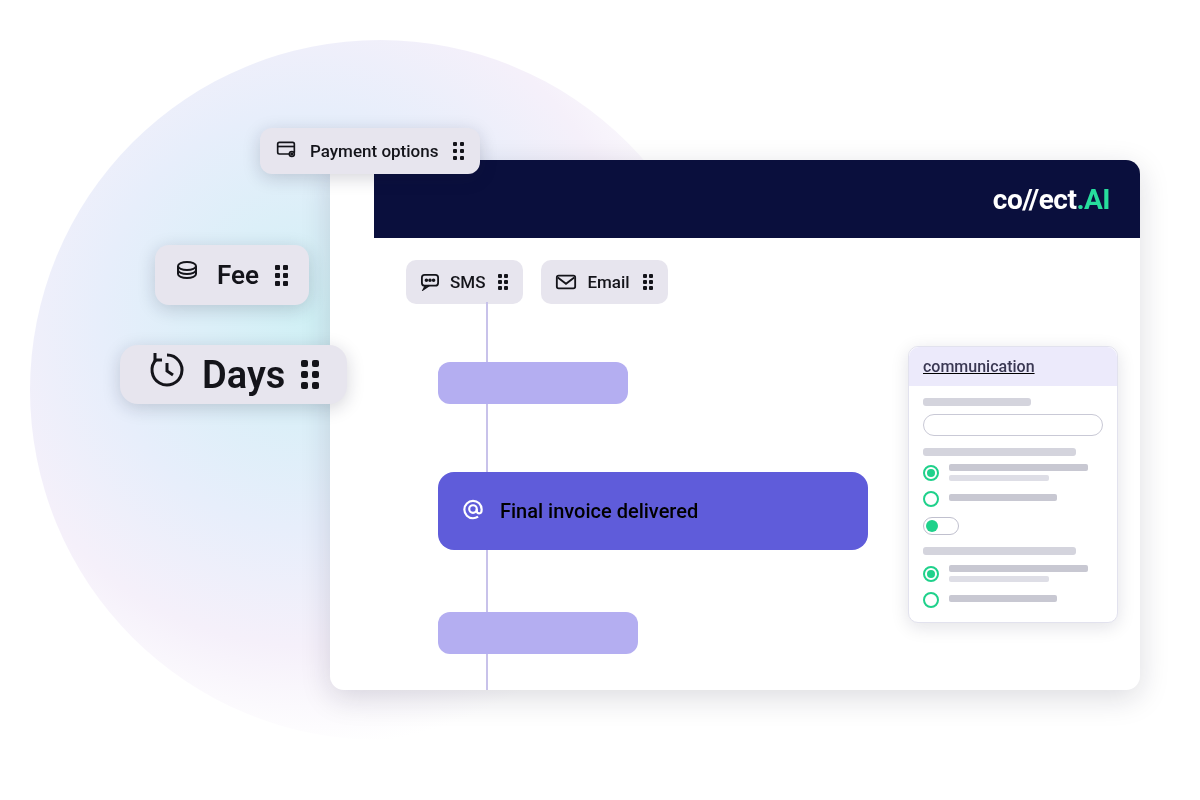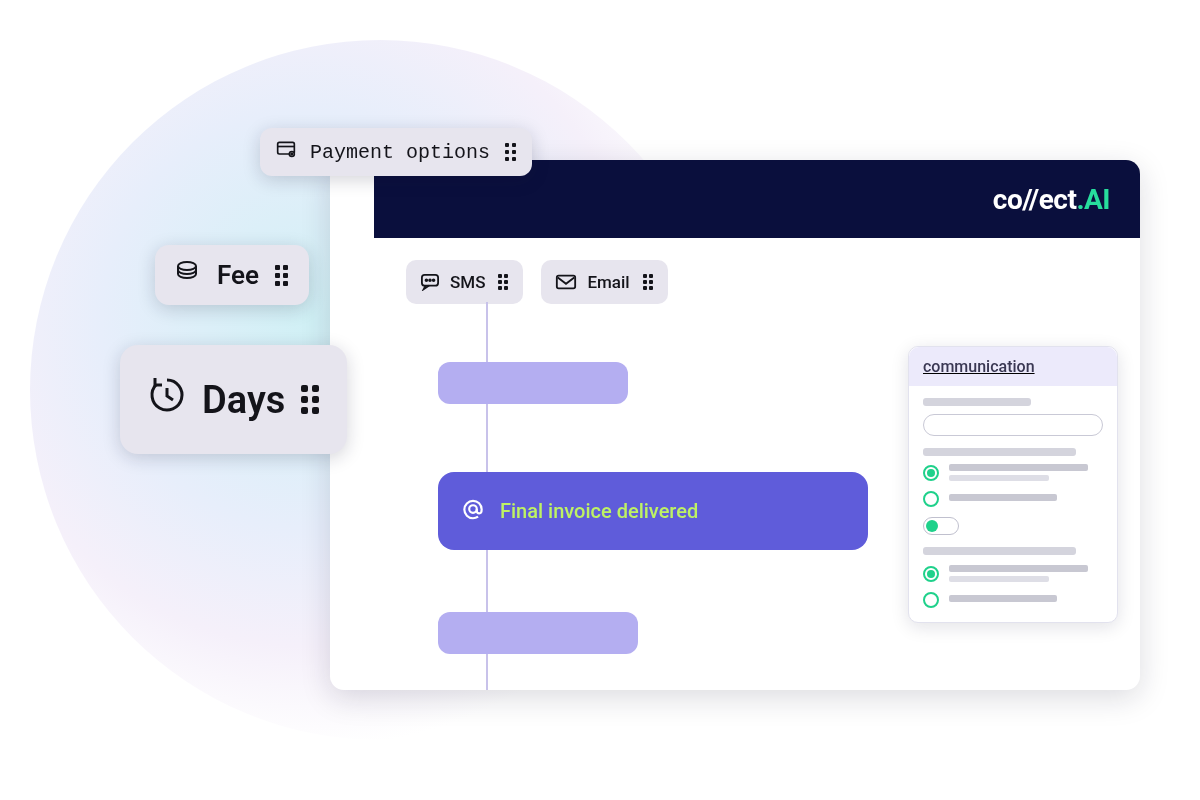--- a/index.html
+++ b/index.html
@@ -112,21 +112,21 @@
   .event-2 { top: 290px; width: 200px; }
   .event-main {
     top: 150px;
     width: 430px;
     height: 78px;
     background: #5f5cda;
     display: flex;
     align-items: center;
     gap: 14px;
     padding: 0 22px;
-    color: #bef264;
+    color: #000000;
     font-size: 20px;
     font-weight: 500;
     border-radius: 16px;
   }
   .event-main svg { flex-shrink: 0; }
 
   .side-panel {
     position: absolute;
     right: 22px;
     top: 108px;
@@ -175,23 +175,23 @@
     z-index: 5;
     background: #e7e5ee;
     border-radius: 12px;
     display: inline-flex;
     align-items: center;
     gap: 14px;
     padding: 12px 16px;
     color: #14141a;
     box-shadow: 0 4px 18px rgba(20,20,50,0.18);
   }
-  .float-card.small { font-size: 20px; font-weight: 500; font-family: Liberation Mono, monospace; }
+  .float-card.small { font-size: 17px; font-weight: 500; }
   .float-card.mid { font-size: 26px; font-weight: 600; padding: 14px 20px; border-radius: 14px; }
-  .float-card.big { font-size: 38px; font-weight: 600; padding: 29px 26px; border-radius: 18px; }
+  .float-card.big { font-size: 38px; font-weight: 600; padding: 4px 26px; border-radius: 18px; }
   .float-card .drag {
     display: inline-flex;
     flex-wrap: wrap;
     gap: 3px;
     align-content: center;
     justify-content: center;
   }
   .float-card.small .drag { width: 12px; height: 18px; }
   .float-card.small .drag span { width:4px; height:4px; background:#14141a; border-radius:1px; }
   .float-card.mid .drag { width: 16px; height: 24px; gap:3px; }

